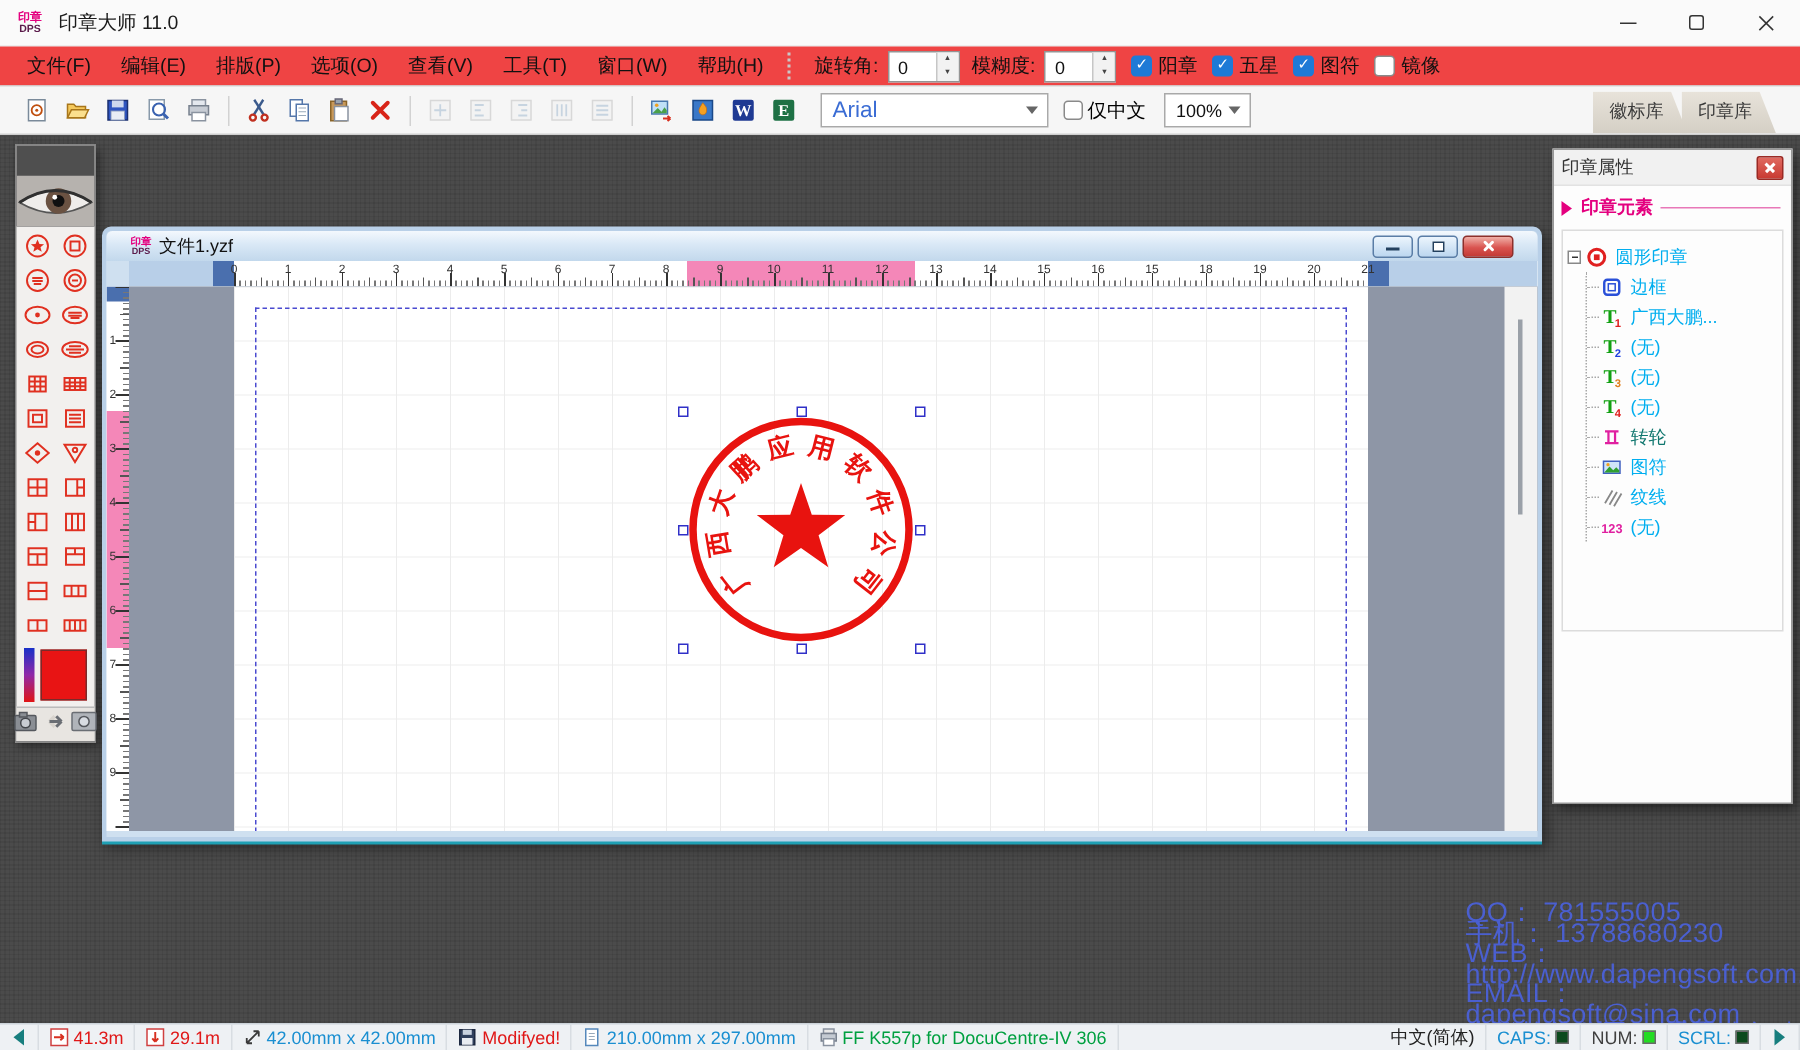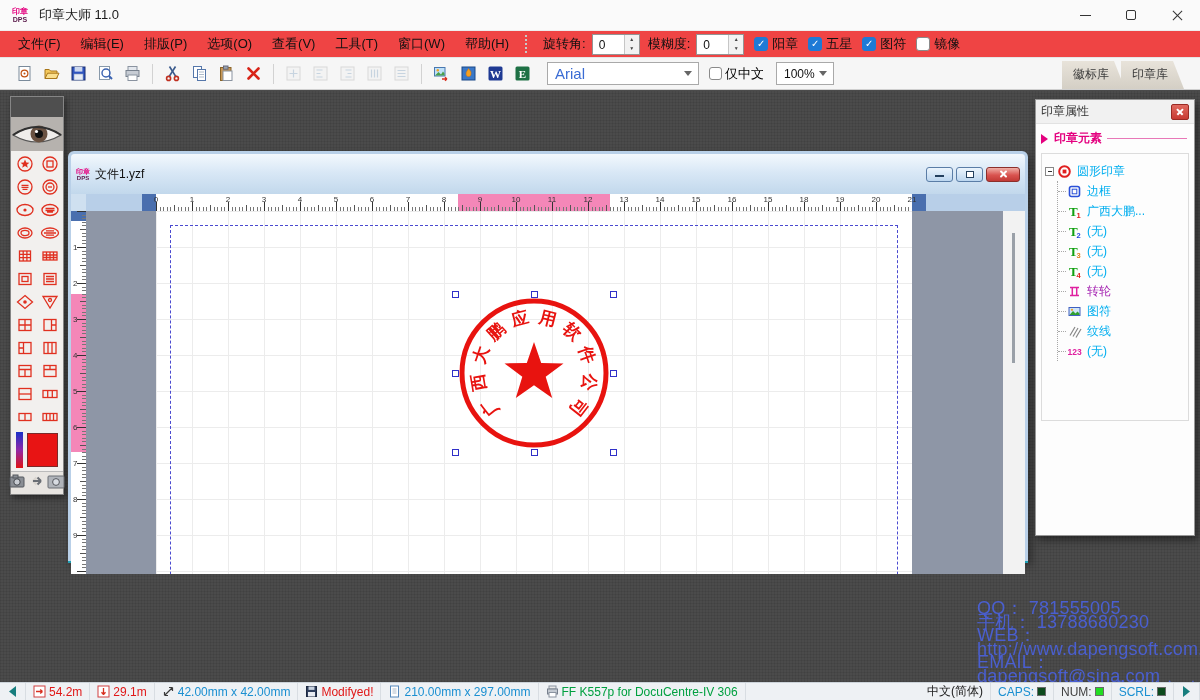--- a/index.html
+++ b/index.html
@@ -54,21 +54,21 @@
 .lp-head{height:54px;background:#4f4f4f;display:flex;align-items:flex-end;overflow:hidden}
 .lp-grid{display:grid;grid-template-columns:1fr 1fr;padding:1px 1px}
 .lp-cell{height:23px;display:flex;align-items:center;justify-content:center;border-radius:2px}
 .lp-colors{display:flex;align-items:center;gap:4px;padding:3px 5px;height:42px}
 .lp-strip{width:7px;height:36px;background:linear-gradient(#1830c8,#9028a8,#e01414)}
 .lp-swatch{width:32px;height:34px;border:1px solid #7a2a2a}
 .lp-foot{height:23px;border-top:1px solid #bbb;display:flex;align-items:center;justify-content:center;gap:2px;background:#e8e5e1}
 
 
 .doc-window{position:absolute;left:68px;top:60px;width:960px;height:410px;border:3px solid #b9d0e8;border-radius:6px 6px 0 0;background:#cfe0f0;box-shadow:0 2px 0 #1fa0b4,3px 4px 9px rgba(0,0,0,.4)}
-.doc-titlebar{height:40px;background:linear-gradient(#f3f8fd,#d9e8f6 45%,#c2d8ec);display:flex;align-items:center;padding:0 5px;border-radius:4px 4px 0 0}
+.doc-titlebar{height:20px;background:linear-gradient(#f3f8fd,#d9e8f6 45%,#c2d8ec);display:flex;align-items:center;padding:0 16px;border-radius:4px 4px 0 0}
 .doc-logo{display:flex;flex-direction:column;align-items:center;line-height:1;margin-right:5px}
 .doc-logo .l1{font-size:7px;color:#e4007f;font-weight:bold}
 .doc-logo .l2{font-size:6px;color:#5a1a4a;font-weight:bold}
 .doc-title{font-size:12px;color:#111}
 .doc-btns{margin-left:auto;display:flex;gap:3px}
 .dbtn{width:27px;height:15px;border:1px solid #5a7da6;border-radius:3px;background:linear-gradient(#ecf5fd,#bcd6ef);display:flex;align-items:center;justify-content:center;position:relative}
 .dbtn .min-g{width:9px;height:2px;background:#23405e;margin-top:4px}
 .dbtn .max-g{width:8px;height:7px;border:1px solid #23405e;background:#fff}
 .dbtn.close{width:34px;background:linear-gradient(#f0b0a8,#d9534f 55%,#c23a36);border-color:#8c2f2b}
 .dbtn.close .x1,.dbtn.close .x2{background:#fff;width:9px;height:2px;border-radius:1px}
@@ -688,21 +688,21 @@
                 </svg>
               </span>
               <span class="tree-label" style="color: rgb(0, 174, 239);">(无)</span>
             </div>
             <div class="tree-row">
               <span style="display: flex;">
                 <svg width="15" height="15" viewBox="0 0 15 15">
                   <path d="M3,3.6 H12 M3,11.4 H12 M5.3,3.6 V11.4 M9.7,3.6 V11.4" stroke="#e020a0" stroke-width="1.5" fill="none"></path>
                 </svg>
               </span>
-              <span class="tree-label" style="color: #a21caf;">转轮</span>
+              <span class="tree-label" style="color: #0f766e;">转轮</span>
             </div>
             <div class="tree-row">
               <span style="display: flex;">
                 <svg width="15" height="15" viewBox="0 0 15 15">
                   <rect x="2" y="3.5" width="11" height="8" fill="#cfe4f8" stroke="#4060c0"></rect>
                   <path d="M2.5,11 L6,7 L8.5,9.5 L10.5,7.5 L12.5,9.5 V11 Z" fill="#30a030"></path>
                   <circle cx="5" cy="5.8" r="1.1" fill="#f0a020"></circle>
                 </svg>
               </span>
               <span class="tree-label" style="color: rgb(0, 174, 239);">图符</span>
@@ -744,21 +744,21 @@
           </svg>
         </span>
       </div>
       <div class="st-item">
         <span style="display: flex;">
           <svg width="13" height="13" viewBox="0 0 13 13">
             <rect x="1" y="1" width="11" height="11" fill="#fff" stroke="#d04040"></rect>
             <path d="M3,6.5 H9.5 M9.5,6.5 L7.2,4.5 M9.5,6.5 L7.2,8.5" stroke="#d83020" stroke-width="1.3" fill="none"></path>
           </svg>
         </span>
-        <span style="color: rgb(224, 24, 24);">54.2m</span>
+        <span style="color: rgb(224, 24, 24);">41.3m</span>
       </div>
       <div class="st-item">
         <span style="display: flex;">
           <svg width="13" height="13" viewBox="0 0 13 13">
             <rect x="1" y="1" width="11" height="11" fill="#fff" stroke="#d04040"></rect>
             <path d="M6.5,3 V9.5 M6.5,9.5 L4.5,7.2 M6.5,9.5 L8.5,7.2" stroke="#d83020" stroke-width="1.3" fill="none"></path>
           </svg>
         </span>
         <span style="color: rgb(224, 24, 24);">29.1m</span>
       </div>

